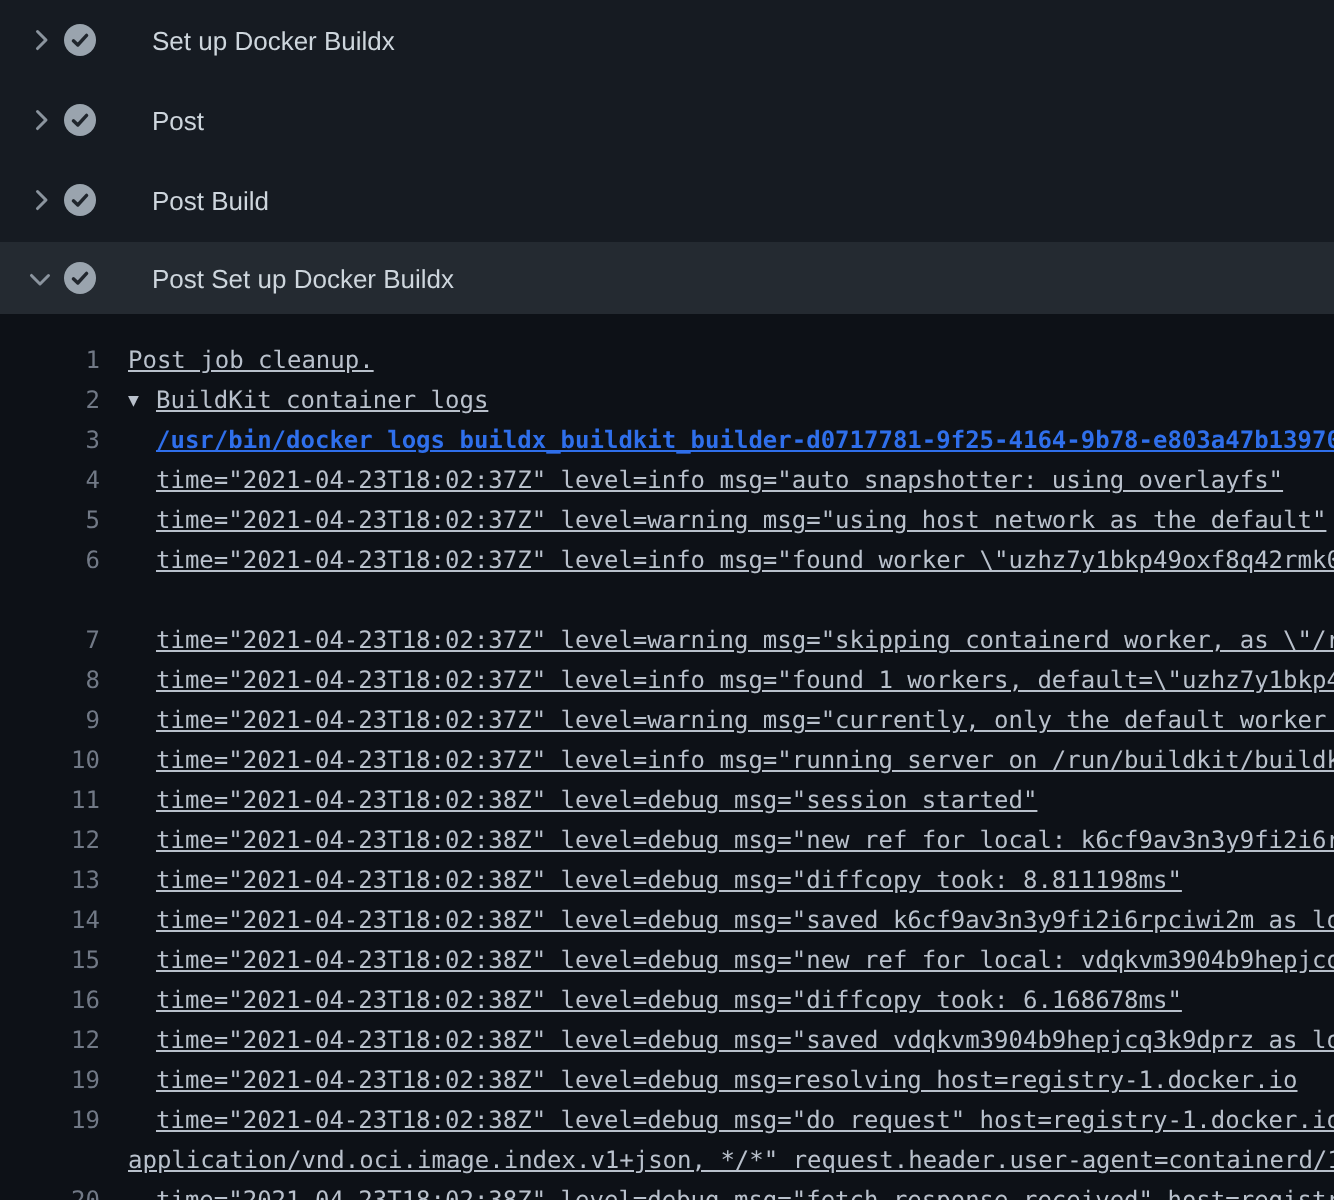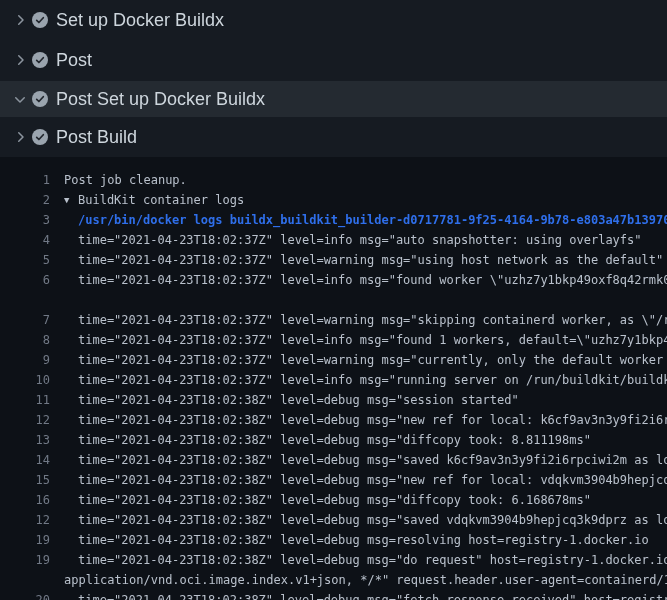--- a/index.html
+++ b/index.html
@@ -29,34 +29,34 @@
   .step-row.expanded{
     height:36px;margin-top:1px;
     background:var(--expanded-header-bg);
   }
   .chev{width:16px;height:16px;flex:none;display:flex;align-items:center;justify-content:center;}
   .chev svg{display:block;}
   .chev.down svg{transform:rotate(90deg);}
   .check{width:16px;height:16px;flex:none;margin-left:4px;}
   .check svg{display:block;}
   .step-label{
-    margin-left:8px;
-    font-size:18px;color:var(--step-title);
+    margin-left:28px;
+    font-size:13px;color:var(--step-title);
   }
   .log{
     padding-top:13px;
     font-family:"DejaVu Sans Mono","Liberation Mono",monospace;
     font-size:12px;color:var(--log-text);
   }
   .log-row{display:flex;height:20px;line-height:20px;white-space:pre;}
   .ln{
     width:50px;flex:none;text-align:right;
     color:var(--line-number);cursor:pointer;user-select:none;
   }
-  .lt{padding-left:14px;flex:none;}
+  .lt{padding-left:14px;flex:none;text-decoration:underline;}
   .kind-log .lt,.kind-command .lt{padding-left:28px;}
   .kind-command .lt{color:var(--command-blue);font-weight:bold;}
   .kind-wrap .lt{padding-left:14px;}
   .marker{display:inline-block;width:14px;font-size:9px;vertical-align:1px;}
 </style>
 </head>
 <body>
 
 <div class="steps">
     <div class="step-row">
@@ -80,47 +80,47 @@
         </svg>
       </span>
       <span class="check">
         <svg width="16" height="16" viewBox="0 0 16 16">
           <circle cx="8" cy="8" r="8" fill="#9aa4ae"></circle>
           <path d="M4.7 8.4l2.2 2.1 4.4-4.8" stroke="var(--check-mark)" stroke-width="1.7" fill="none" stroke-linecap="round" stroke-linejoin="round"></path>
         </svg>
       </span>
       <span class="step-label">Post</span>
     </div>
+    <div class="step-row">
+      <span class="chev">
+        <svg width="16" height="16" viewBox="0 0 16 16">
+          <path fill="#8b949e" d="M6.22 3.22a.75.75 0 0 1 1.06 0l4.25 4.25a.75.75 0 0 1 0 1.06l-4.25 4.25a.75.75 0 1 1-1.06-1.06L9.94 8 6.22 4.28a.75.75 0 0 1 0-1.06Z"></path>
+        </svg>
+      </span>
+      <span class="check">
+        <svg width="16" height="16" viewBox="0 0 16 16">
+          <circle cx="8" cy="8" r="8" fill="#9aa4ae"></circle>
+          <path d="M4.7 8.4l2.2 2.1 4.4-4.8" stroke="var(--check-mark)" stroke-width="1.7" fill="none" stroke-linecap="round" stroke-linejoin="round"></path>
+        </svg>
+      </span>
+      <span class="step-label">Post Build</span>
+    </div>
     <div class="step-row expanded">
       <span class="chev down">
         <svg width="16" height="16" viewBox="0 0 16 16">
           <path fill="#8b949e" d="M6.22 3.22a.75.75 0 0 1 1.06 0l4.25 4.25a.75.75 0 0 1 0 1.06l-4.25 4.25a.75.75 0 1 1-1.06-1.06L9.94 8 6.22 4.28a.75.75 0 0 1 0-1.06Z"></path>
         </svg>
       </span>
       <span class="check">
         <svg width="16" height="16" viewBox="0 0 16 16">
           <circle cx="8" cy="8" r="8" fill="#9aa4ae"></circle>
           <path d="M4.7 8.4l2.2 2.1 4.4-4.8" stroke="var(--check-mark)" stroke-width="1.7" fill="none" stroke-linecap="round" stroke-linejoin="round"></path>
         </svg>
       </span>
       <span class="step-label">Post Set up Docker Buildx</span>
-    </div>
-    <div class="step-row">
-      <span class="chev">
-        <svg width="16" height="16" viewBox="0 0 16 16">
-          <path fill="#8b949e" d="M6.22 3.22a.75.75 0 0 1 1.06 0l4.25 4.25a.75.75 0 0 1 0 1.06l-4.25 4.25a.75.75 0 1 1-1.06-1.06L9.94 8 6.22 4.28a.75.75 0 0 1 0-1.06Z"></path>
-        </svg>
-      </span>
-      <span class="check">
-        <svg width="16" height="16" viewBox="0 0 16 16">
-          <circle cx="8" cy="8" r="8" fill="#9aa4ae"></circle>
-          <path d="M4.7 8.4l2.2 2.1 4.4-4.8" stroke="var(--check-mark)" stroke-width="1.7" fill="none" stroke-linecap="round" stroke-linejoin="round"></path>
-        </svg>
-      </span>
-      <span class="step-label">Post Build</span>
     </div>
   </div>
 <div class="log">
     <div class="log-row kind-plain"><span class="ln">1</span><span class="lt">Post job cleanup.</span></div>
     <div class="log-row kind-group"><span class="ln">2</span><span class="lt"><span class="marker">▼</span><span>BuildKit container logs</span></span></div>
     <div class="log-row kind-command"><span class="ln">3</span><span class="lt">/usr/bin/docker logs buildx_buildkit_builder-d0717781-9f25-4164-9b78-e803a47b13970</span></div>
     <div class="log-row kind-log"><span class="ln">4</span><span class="lt">time="2021-04-23T18:02:37Z" level=info msg="auto snapshotter: using overlayfs"</span></div>
     <div class="log-row kind-log"><span class="ln">5</span><span class="lt">time="2021-04-23T18:02:37Z" level=warning msg="using host network as the default"</span></div>
     <div class="log-row kind-log"><span class="ln">6</span><span class="lt">time="2021-04-23T18:02:37Z" level=info msg="found worker \"uzhz7y1bkp49oxf8q42rmk0xj</span></div>
     <div class="log-row kind-wrap"><span class="ln"></span></div>

